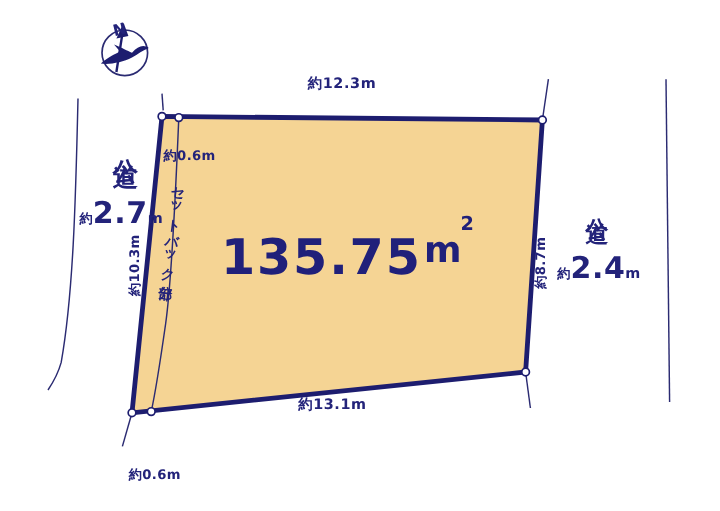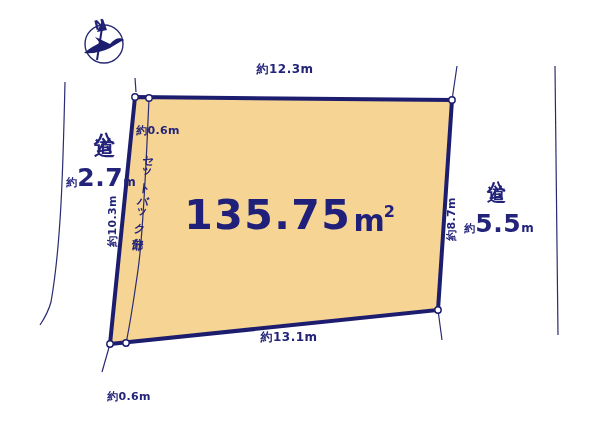--- a/index.html
+++ b/index.html
@@ -41,21 +41,21 @@
     transform: translateX(-50%);
     display: inline-flex;
     align-items: baseline;
   }
   .road-width .pfx { font-size: 11px; }
   .road-width .val { font-size: 25px; letter-spacing: 0.5px; }
   .road-width .unit { font-size: 12px; }
   .area-lbl {
     transform: translate(-50%, -50%);
     display: inline-flex;
-    align-items: flex-end;
+    align-items: flex-start;
     color: #20207a;
   }
   .area-lbl .val { font-size: 41px; letter-spacing: 1.5px; }
   .area-lbl .unit { font-size: 30px; margin-left: 2px; }
   .area-lbl .sup { font-size: 16px; position: relative; top: -16px; left: -1px; }
 </style>
 </head>
 <body>
 
 <div class="stage">
@@ -89,36 +89,36 @@
       <polygon points="103,19 97,32 107,30" fill="#1d1d6f"></polygon>
       <path d="M84,53 C91,47 96,45 100,43 L95,37 C102,40 106,42 110,44 C115,38 120,37 124,40 C119,42 115,45 110,48 C102,52 92,54 84,53 Z" fill="#1d1d6f"></path>
       <text x="94" y="29" font-size="13" font-weight="bold" fill="#23237a" font-family="DejaVu Sans, Liberation Sans, sans-serif" transform="rotate(-14 100 24)">N</text>
     </g>
   </svg>
 
   <div class="lbl dim-sm" style="left:158px; top:86px;">約0.6m</div>
   <div class="lbl dim" style="left:285px; top:69px;">約12.3m</div>
   <div class="lbl dim-rot" style="left:112px; top:221px;">約10.3m</div>
   <div class="lbl dim-rot" style="left:451px; top:219px;">約8.7m</div>
-  <div class="lbl dim" style="left:289px; top:337px;">約13.1m</div>
+  <div class="lbl dim" style="left:277px; top:337px;">約13.1m</div>
   <div class="lbl dim-sm" style="left:129px; top:352px;">約0.6m</div>
 
   <div class="lbl setback-lbl" style="left:144px; top:147px;">セットバック部分</div>
 
   <div class="lbl road-name" style="left:104px; top:115px;">公道</div>
   <div class="lbl road-width" style="left:101px; top:165px;">
     <span class="pfx">約</span>
       <span class="val">2.7</span>
       <span class="unit">m</span>
   </div>
 
   <div class="lbl road-name right" style="left:497px; top:166px;">公道</div>
   <div class="lbl road-width" style="left:499px; top:211px;">
     <span class="pfx">約</span>
-      <span class="val">5.5</span>
+      <span class="val">2.4</span>
       <span class="unit">m</span>
   </div>
 
   <div class="lbl area-lbl" style="left:290px; top:215px;">
     <span class="val">135.75</span>
       <span class="unit">m</span>
       <span class="sup">2</span>
   </div>
 
 </div>

